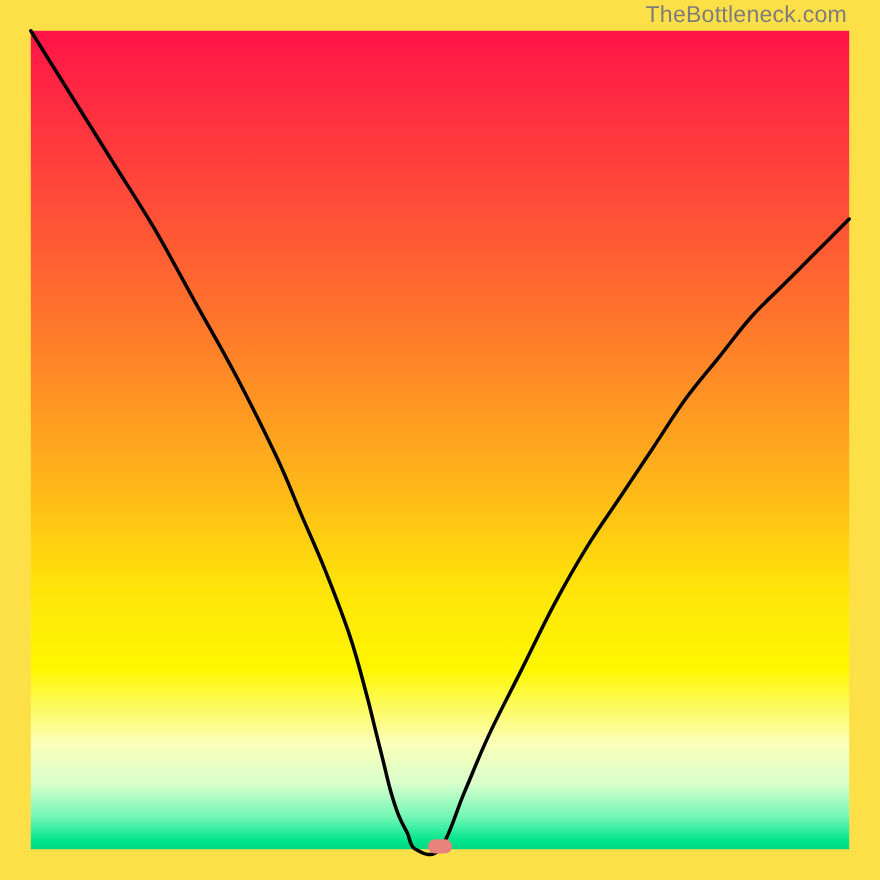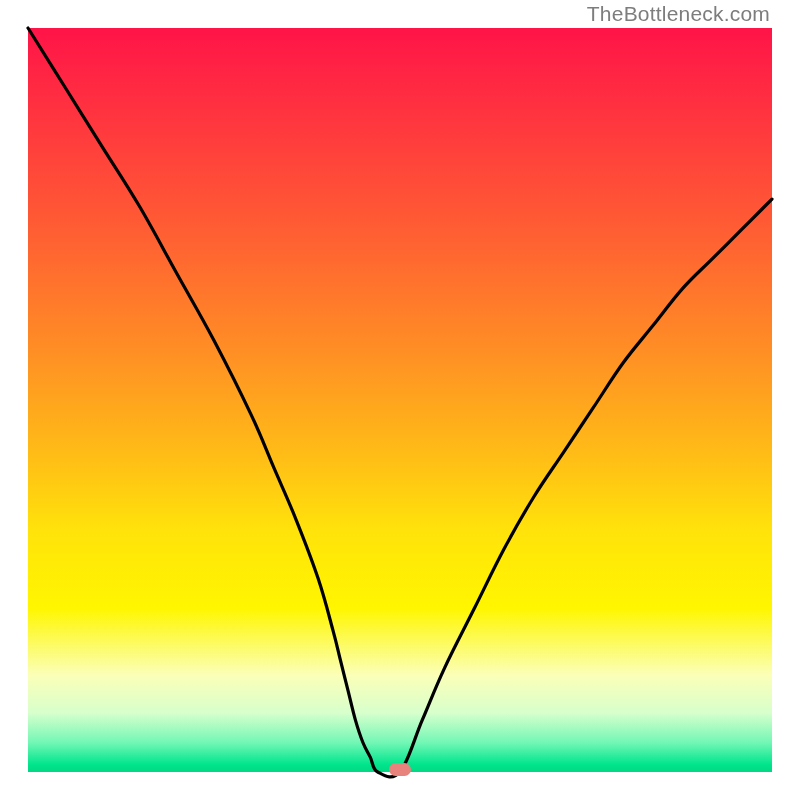--- a/index.html
+++ b/index.html
@@ -10,21 +10,21 @@
     background: #000;
     overflow: hidden;
     font-family: Arial, Helvetica, sans-serif;
   }
   .frame {
     position: absolute;
     left: 0;
     top: 0;
     width: 800px;
     height: 800px;
-    background: #ffffff;
+    background: #fde047;
   }
   .plot {
     position: absolute;
     left: 28px;
     top: 28px;
     width: 744px;
     height: 744px;
     
     background: linear-gradient(
       to bottom,

